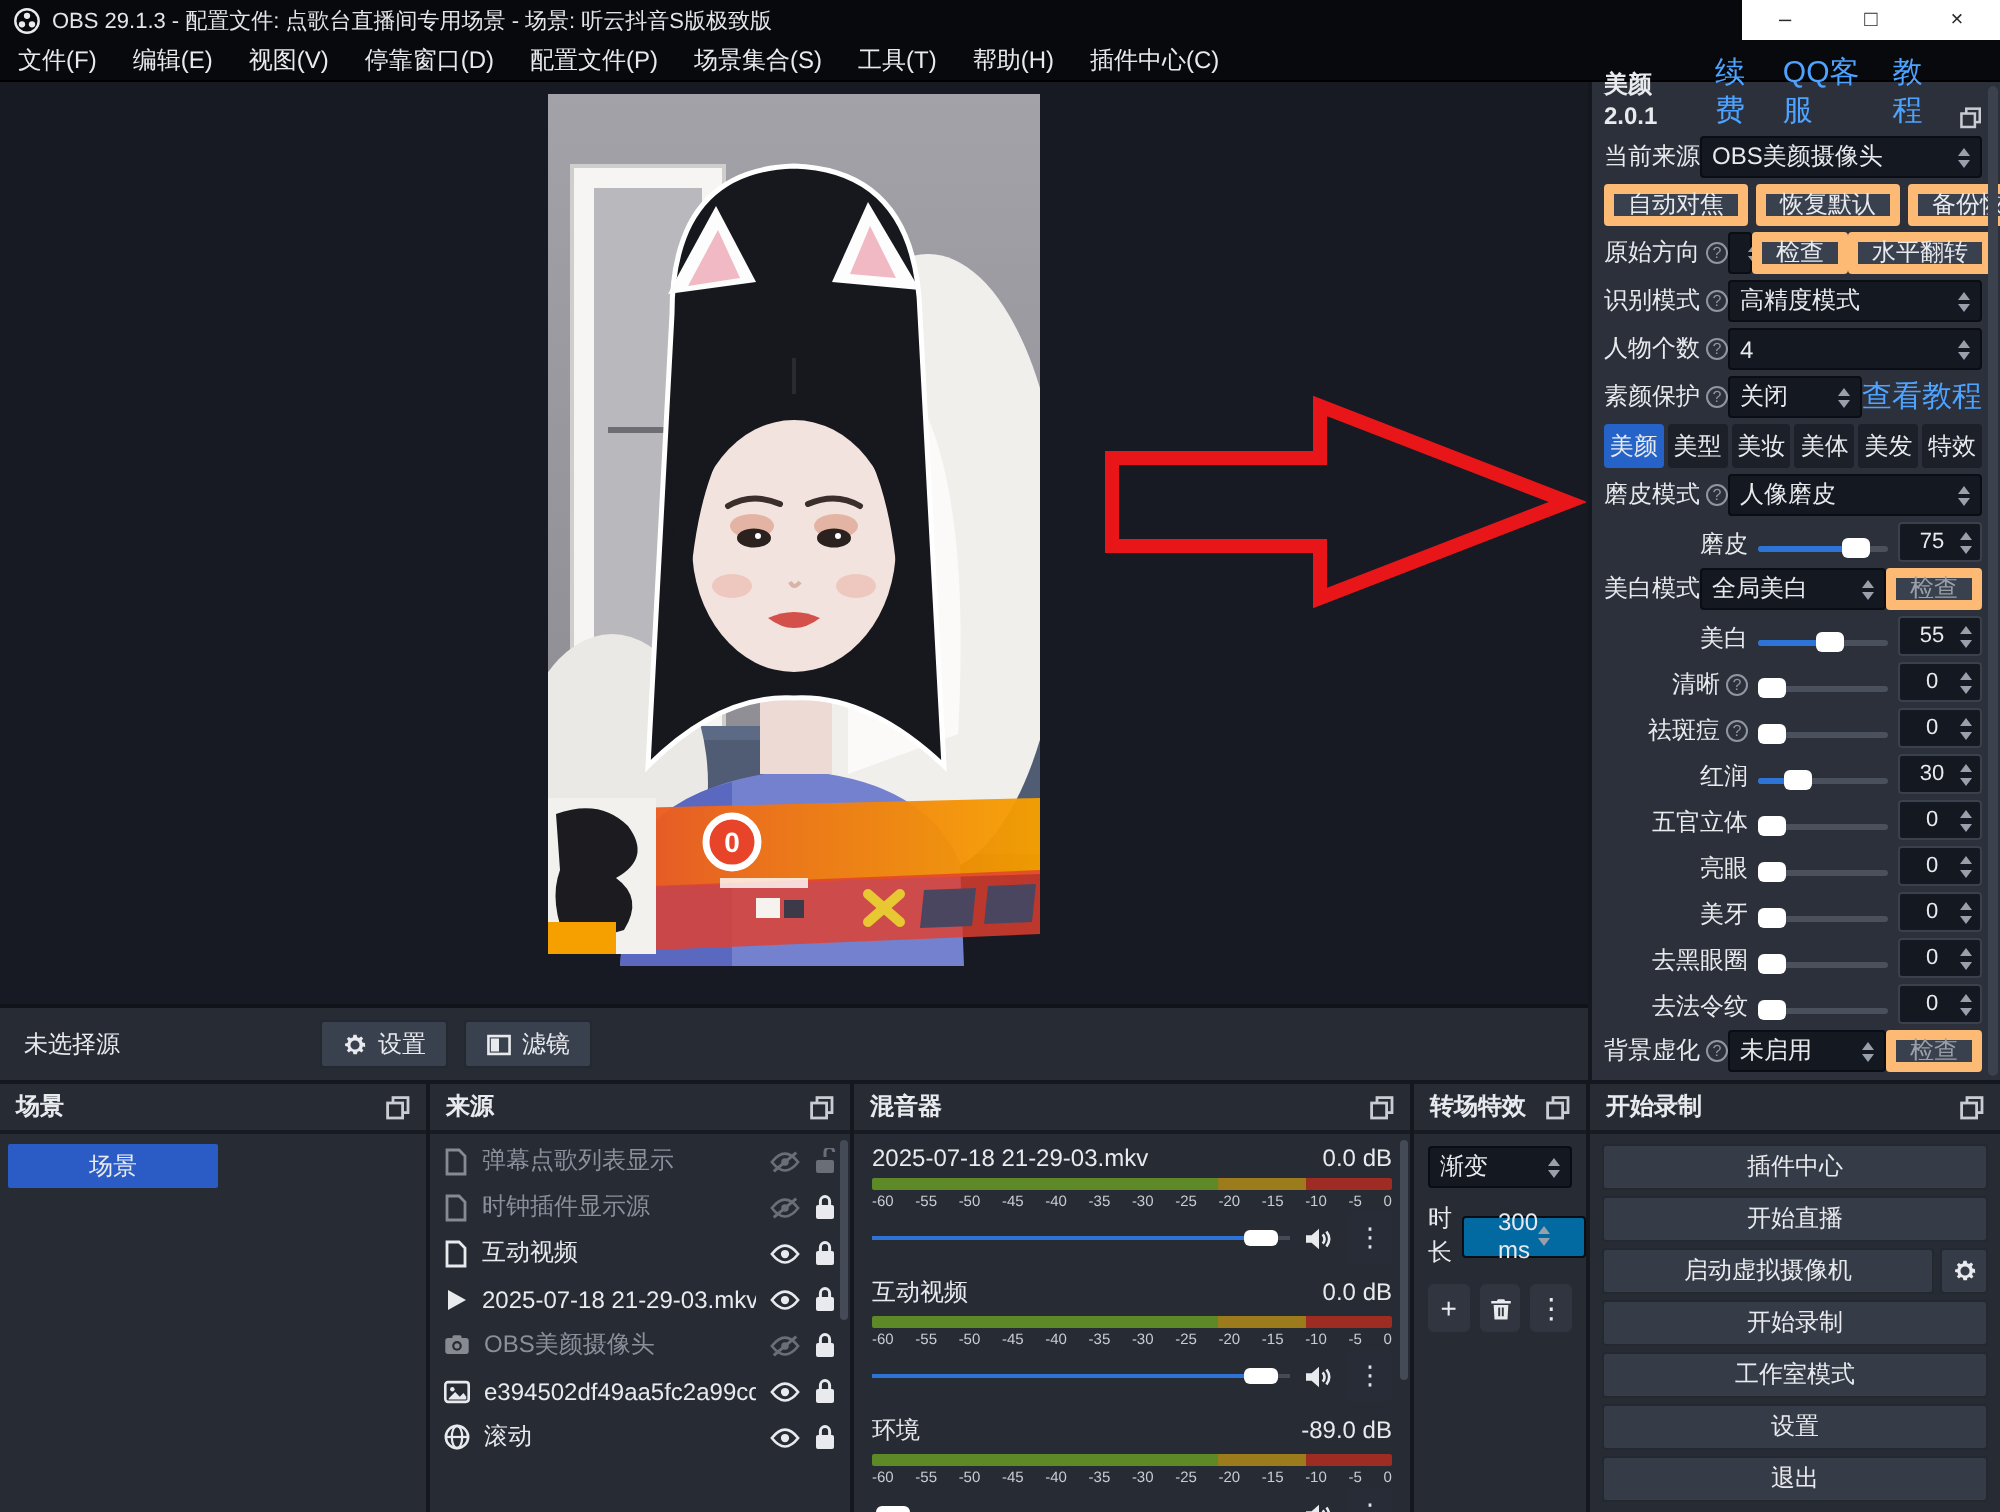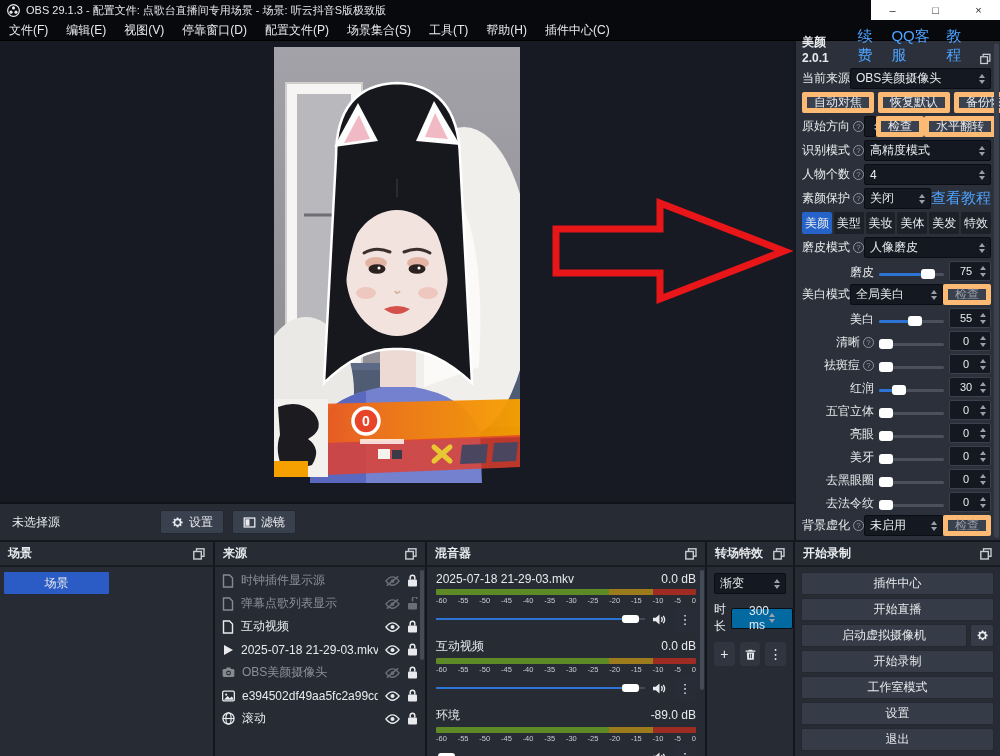--- a/index.html
+++ b/index.html
@@ -569,44 +569,44 @@
             <rect x="3.5" y="0.8" width="7.5" height="7.5" fill="none" stroke="#c9ccd2" stroke-width="1.4"></rect>
             <rect x="0.8" y="3.5" width="7.5" height="7.5" fill="#262b34" stroke="#c9ccd2" stroke-width="1.4"></rect>
           </svg>
       </div>
       <div class="v-scrollbar"></div>
       <div class="src-list">
         <div class="src-row">
           <svg class="dim-ic" width="12" height="14" viewBox="0 0 12 14">
               <path fill="none" stroke="#e8eaed" stroke-width="1.4" d="M1.5 1h6l3 3v9h-9z"></path>
             </svg>
+          <span class="name dimmed">弹幕点歌列表显示</span>
+          <svg class="dim-ic" width="15" height="12" viewBox="0 0 16 12">
+              <path fill="none" stroke="#aeb2ba" stroke-width="1.4" d="M1 6q7-9 14 0q-7 9-14 0z"></path>
+              <circle cx="8" cy="6" r="2" fill="#aeb2ba"></circle>
+              <line x1="2" y1="11" x2="14" y2="1" stroke="#aeb2ba" stroke-width="1.6"></line>
+            </svg>
+          <svg class="dim-ic" width="11" height="13" viewBox="0 0 11 13">
+              <rect x="1" y="6" width="9" height="6.5" rx="1" fill="#aeb2ba"></rect>
+              <path d="M3.5 6V3.5a2.2 2.2 0 0 1 4.4 0" fill="none" stroke="#aeb2ba" stroke-width="1.5" transform="translate(2,-1.5)"></path>
+            </svg>
+        </div>
+        <div class="src-row">
+          <svg class="dim-ic" width="12" height="14" viewBox="0 0 12 14">
+              <path fill="none" stroke="#e8eaed" stroke-width="1.4" d="M1.5 1h6l3 3v9h-9z"></path>
+            </svg>
           <span class="name dimmed">时钟插件显示源</span>
           <svg class="dim-ic" width="15" height="12" viewBox="0 0 16 12">
               <path fill="none" stroke="#aeb2ba" stroke-width="1.4" d="M1 6q7-9 14 0q-7 9-14 0z"></path>
               <circle cx="8" cy="6" r="2" fill="#aeb2ba"></circle>
               <line x1="2" y1="11" x2="14" y2="1" stroke="#aeb2ba" stroke-width="1.6"></line>
             </svg>
           <svg width="11" height="13" viewBox="0 0 11 13">
               <rect x="1" y="5.5" width="9" height="7" rx="1" fill="#e8eaed"></rect>
               <path d="M3.2 5.5V3.6a2.3 2.3 0 0 1 4.6 0v1.9" fill="none" stroke="#e8eaed" stroke-width="1.5"></path>
-            </svg>
-        </div>
-        <div class="src-row">
-          <svg class="dim-ic" width="12" height="14" viewBox="0 0 12 14">
-              <path fill="none" stroke="#e8eaed" stroke-width="1.4" d="M1.5 1h6l3 3v9h-9z"></path>
-            </svg>
-          <span class="name dimmed">弹幕点歌列表显示</span>
-          <svg class="dim-ic" width="15" height="12" viewBox="0 0 16 12">
-              <path fill="none" stroke="#aeb2ba" stroke-width="1.4" d="M1 6q7-9 14 0q-7 9-14 0z"></path>
-              <circle cx="8" cy="6" r="2" fill="#aeb2ba"></circle>
-              <line x1="2" y1="11" x2="14" y2="1" stroke="#aeb2ba" stroke-width="1.6"></line>
-            </svg>
-          <svg class="dim-ic" width="11" height="13" viewBox="0 0 11 13">
-              <rect x="1" y="6" width="9" height="6.5" rx="1" fill="#aeb2ba"></rect>
-              <path d="M3.5 6V3.5a2.2 2.2 0 0 1 4.4 0" fill="none" stroke="#aeb2ba" stroke-width="1.5" transform="translate(2,-1.5)"></path>
             </svg>
         </div>
         <div class="src-row">
           <svg width="12" height="14" viewBox="0 0 12 14">
               <path fill="none" stroke="#e8eaed" stroke-width="1.4" d="M1.5 1h6l3 3v9h-9z"></path>
             </svg>
           <span class="name">互动视频</span>
           <svg width="15" height="12" viewBox="0 0 16 12">
               <path fill="none" stroke="#e8eaed" stroke-width="1.4" d="M1 6q7-9 14 0q-7 9-14 0z"></path>
               <circle cx="8" cy="6" r="2.2" fill="#e8eaed"></circle>

